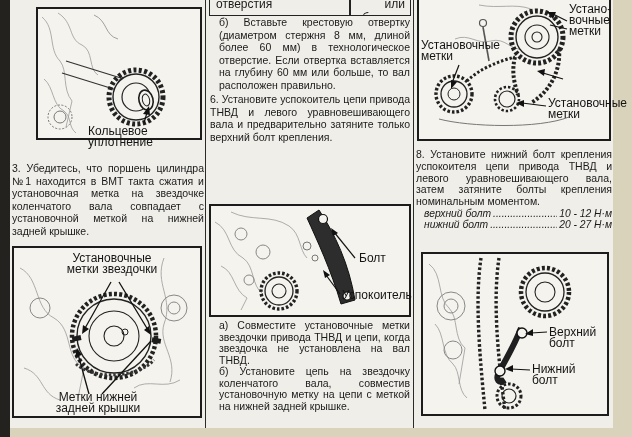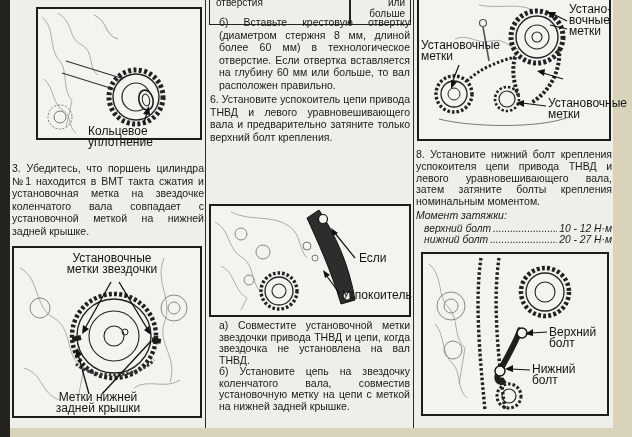--- a/index.html
+++ b/index.html
@@ -13,22 +13,22 @@
   .col{position:absolute;top:0;height:428px;}
   .fig{position:absolute;background:#f4f3ee;border:2px solid #1c1c1c;box-sizing:border-box;}
   .fig svg{position:absolute;left:0;top:0;}
   .fig-label{position:absolute;font-size:12px;line-height:11px;white-space:pre-line;color:#141414;}
   .body{font-size:10.5px;line-height:12.5px;text-align:justify;margin:0;}
   .tight{line-height:11.5px;}
   .r8{line-height:11.8px;}
   .indent{padding-left:9px;}
   .note{font-style:italic;}
   .nlabel{text-decoration:underline;}
-  .cell{position:absolute;top:0;height:25px;border:1.5px solid #222;border-top:none;
-        box-sizing:border-box;overflow:hidden;font-size:10px;}
+  .cell{position:absolute;top:0;height:16px;border:1.5px solid #222;border-top:none;
+        box-sizing:border-box;overflow:hidden;font-size:12px;}
   .cell span{display:block;margin-top:-3px;}
   .tq{display:flex;font-style:italic;font-size:10.3px;line-height:11.5px;padding-left:8px;}
   .tq .dots{flex:1;overflow:hidden;white-space:nowrap;margin:0 2px;}
   .tq .lbl,.tq .val{white-space:nowrap;}
   .th{font-style:italic;margin:2px 0 1px 0;}
   .ctr{text-align:center;}
 </style>
 </head>
 <body>
 
@@ -124,26 +124,26 @@
         <circle cx="68" cy="85" r="14" fill="#f4f3ee" stroke="#222" stroke-width="1.3"></circle>
         <circle cx="68" cy="85" r="7" fill="none" stroke="#222" stroke-width="1.1"></circle>
         <path d="M108,4 C124,28 138,58 144,94 L130,98 C120,64 106,34 96,12 Z" fill="#2d2d2d" stroke="#111" stroke-width="1"></path>
         <circle cx="112" cy="13" r="4.5" fill="#f4f3ee" stroke="#111" stroke-width="1.2"></circle>
         <circle cx="136" cy="90" r="4" fill="#f4f3ee" stroke="#111" stroke-width="1.2"></circle>
         <line x1="144" y1="52" x2="123" y2="26" stroke="#111" stroke-width="1.2"></line>
         <polygon points="120,22 122,30 127,27" fill="#111"></polygon>
         <line x1="129" y1="88" x2="115" y2="69" stroke="#111" stroke-width="1.2"></line>
         <polygon points="112,64 114,72 119,69" fill="#111"></polygon>
       </svg>
-      <span class="fig-label" style="left:148px;top:47px;">Если</span>
+      <span class="fig-label" style="left:148px;top:47px;">Болт</span>
       <span class="fig-label" style="left:131px;top:84px;">Успокоитель</span>
     </figure>
 
     <div style="position:absolute;left:3px;top:320px;width:200px;">
-      <p class="body tight indent">а) Совместите установочной метки звездочки привода ТНВД и цепи, когда звездочка не установлена на вал ТНВД.</p>
+      <p class="body tight indent">а) Совместите установочные метки звездочки привода ТНВД и цепи, когда звездочка не установлена на вал ТНВД.</p>
       <p class="body tight indent">б) Установите цепь на звездочку коленчатого вала, совместив установочную метку на цепи с меткой на нижней задней крышке.</p>
     </div>
   </div>
 
   <div class="col" style="left:415px;width:198px;">
 
     <figure class="fig" style="left:2px;top:-3px;width:194px;height:144px;margin:0;">
       <svg width="190" height="140" viewBox="0 0 190 140">
         <path d="M60,6 C80,10 96,4 112,10" fill="none" stroke="#999" stroke-width="0.8"></path>
         <path d="M36,40 C50,34 58,46 72,42 C86,38 92,52 104,50" fill="none" stroke="#999" stroke-width="0.8"></path>
@@ -176,21 +176,20 @@
 вочные
 метки</span>
       <span class="fig-label" style="left:2px;top:41px;width:80px;">Установочные
 метки</span>
       <span class="fig-label" style="left:129px;top:99px;width:64px;">Установочные
 метки</span>
     </figure>
 
     <div style="position:absolute;left:1px;top:149px;width:196px;">
       <p class="body r8">8. Установите нижний болт крепления успокоителя цепи привода ТНВД и левого уравновешивающего вала, затем затяните болты крепления номинальным моментом.</p>
-      <p class="body r8 th">Момент затяжки:</p>
       <div class="tq">
         <span class="lbl">верхний болт</span>
         <span class="dots">................................................</span>
         <span class="val">10 - 12 Н·м</span>
       </div>
       <div class="tq">
         <span class="lbl">нижний болт</span>
         <span class="dots">................................................</span>
         <span class="val">20 - 27 Н·м</span>
       </div>

